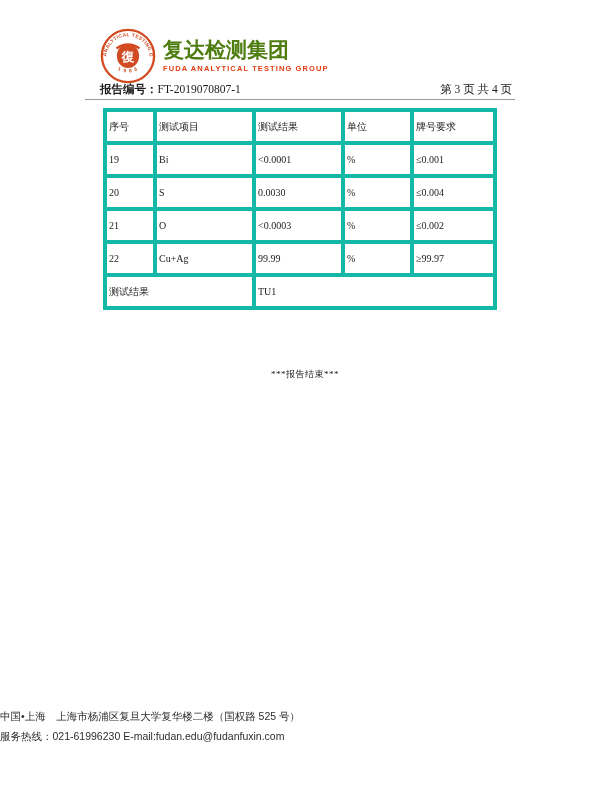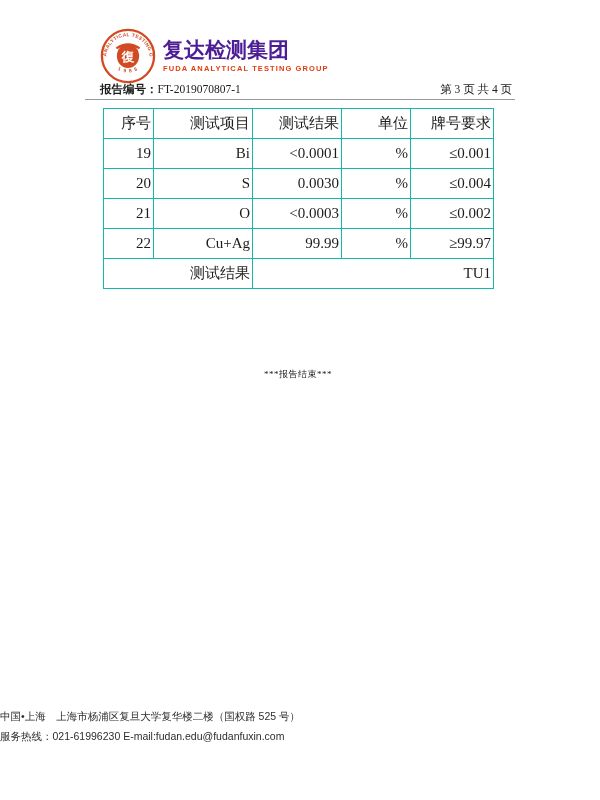--- a/index.html
+++ b/index.html
@@ -14,21 +14,21 @@
   
   .logo-wrap{
     position:absolute;left:99px;top:27px;
     display:flex;align-items:flex-start;
   }
   .seal{width:58px;height:58px;display:block;}
   .logo-text{margin-left:6px;padding-top:12px;}
   .logo-cn{
     font-family:"Liberation Sans", sans-serif;
     font-size:21px;font-weight:900;
-    color:#4c1d95;letter-spacing:0px;line-height:22px;
+    color:#4d7c0f;letter-spacing:0px;line-height:22px;
     white-space:nowrap;
   }
   .logo-en{
     font-family:"Liberation Sans", sans-serif;
     font-size:7.5px;font-weight:bold;
     color:#e23c10;letter-spacing:1.1px;
     margin-top:3px;white-space:nowrap;
   }
   
   .report-line{
@@ -41,30 +41,30 @@
   .rule{
     position:absolute;left:85px;top:99px;width:430px;height:0;
     border-top:1px solid #9a9a9a;
   }
   
   table.result-table{
     position:absolute;left:103px;top:108px;
     width:390px;border-collapse:collapse;table-layout:fixed;
   }
   .result-table td{
-    border:1px solid #14b8a6;
+    border:4px solid #14b8a6;
     height:29px;
-    text-align:right;vertical-align:middle;
-    font-size:15px;
+    text-align:left;vertical-align:middle;
+    font-size:10px;
     padding:0 2px;
     font-family:"Liberation Serif", serif;
   }
   
   .end-note{
-    position:absolute;left:103px;top:368px;width:390px;
+    position:absolute;left:110px;top:368px;width:390px;
     text-align:center;font-size:9px;letter-spacing:0.5px;color:#222;
   }
   
   .footer{
     position:absolute;left:0;right:0;top:706px;
     text-align:left;
     font-family:"Liberation Sans", sans-serif;
     font-size:10.5px;color:#2d2d2d;line-height:20px;
   }
 </style>

